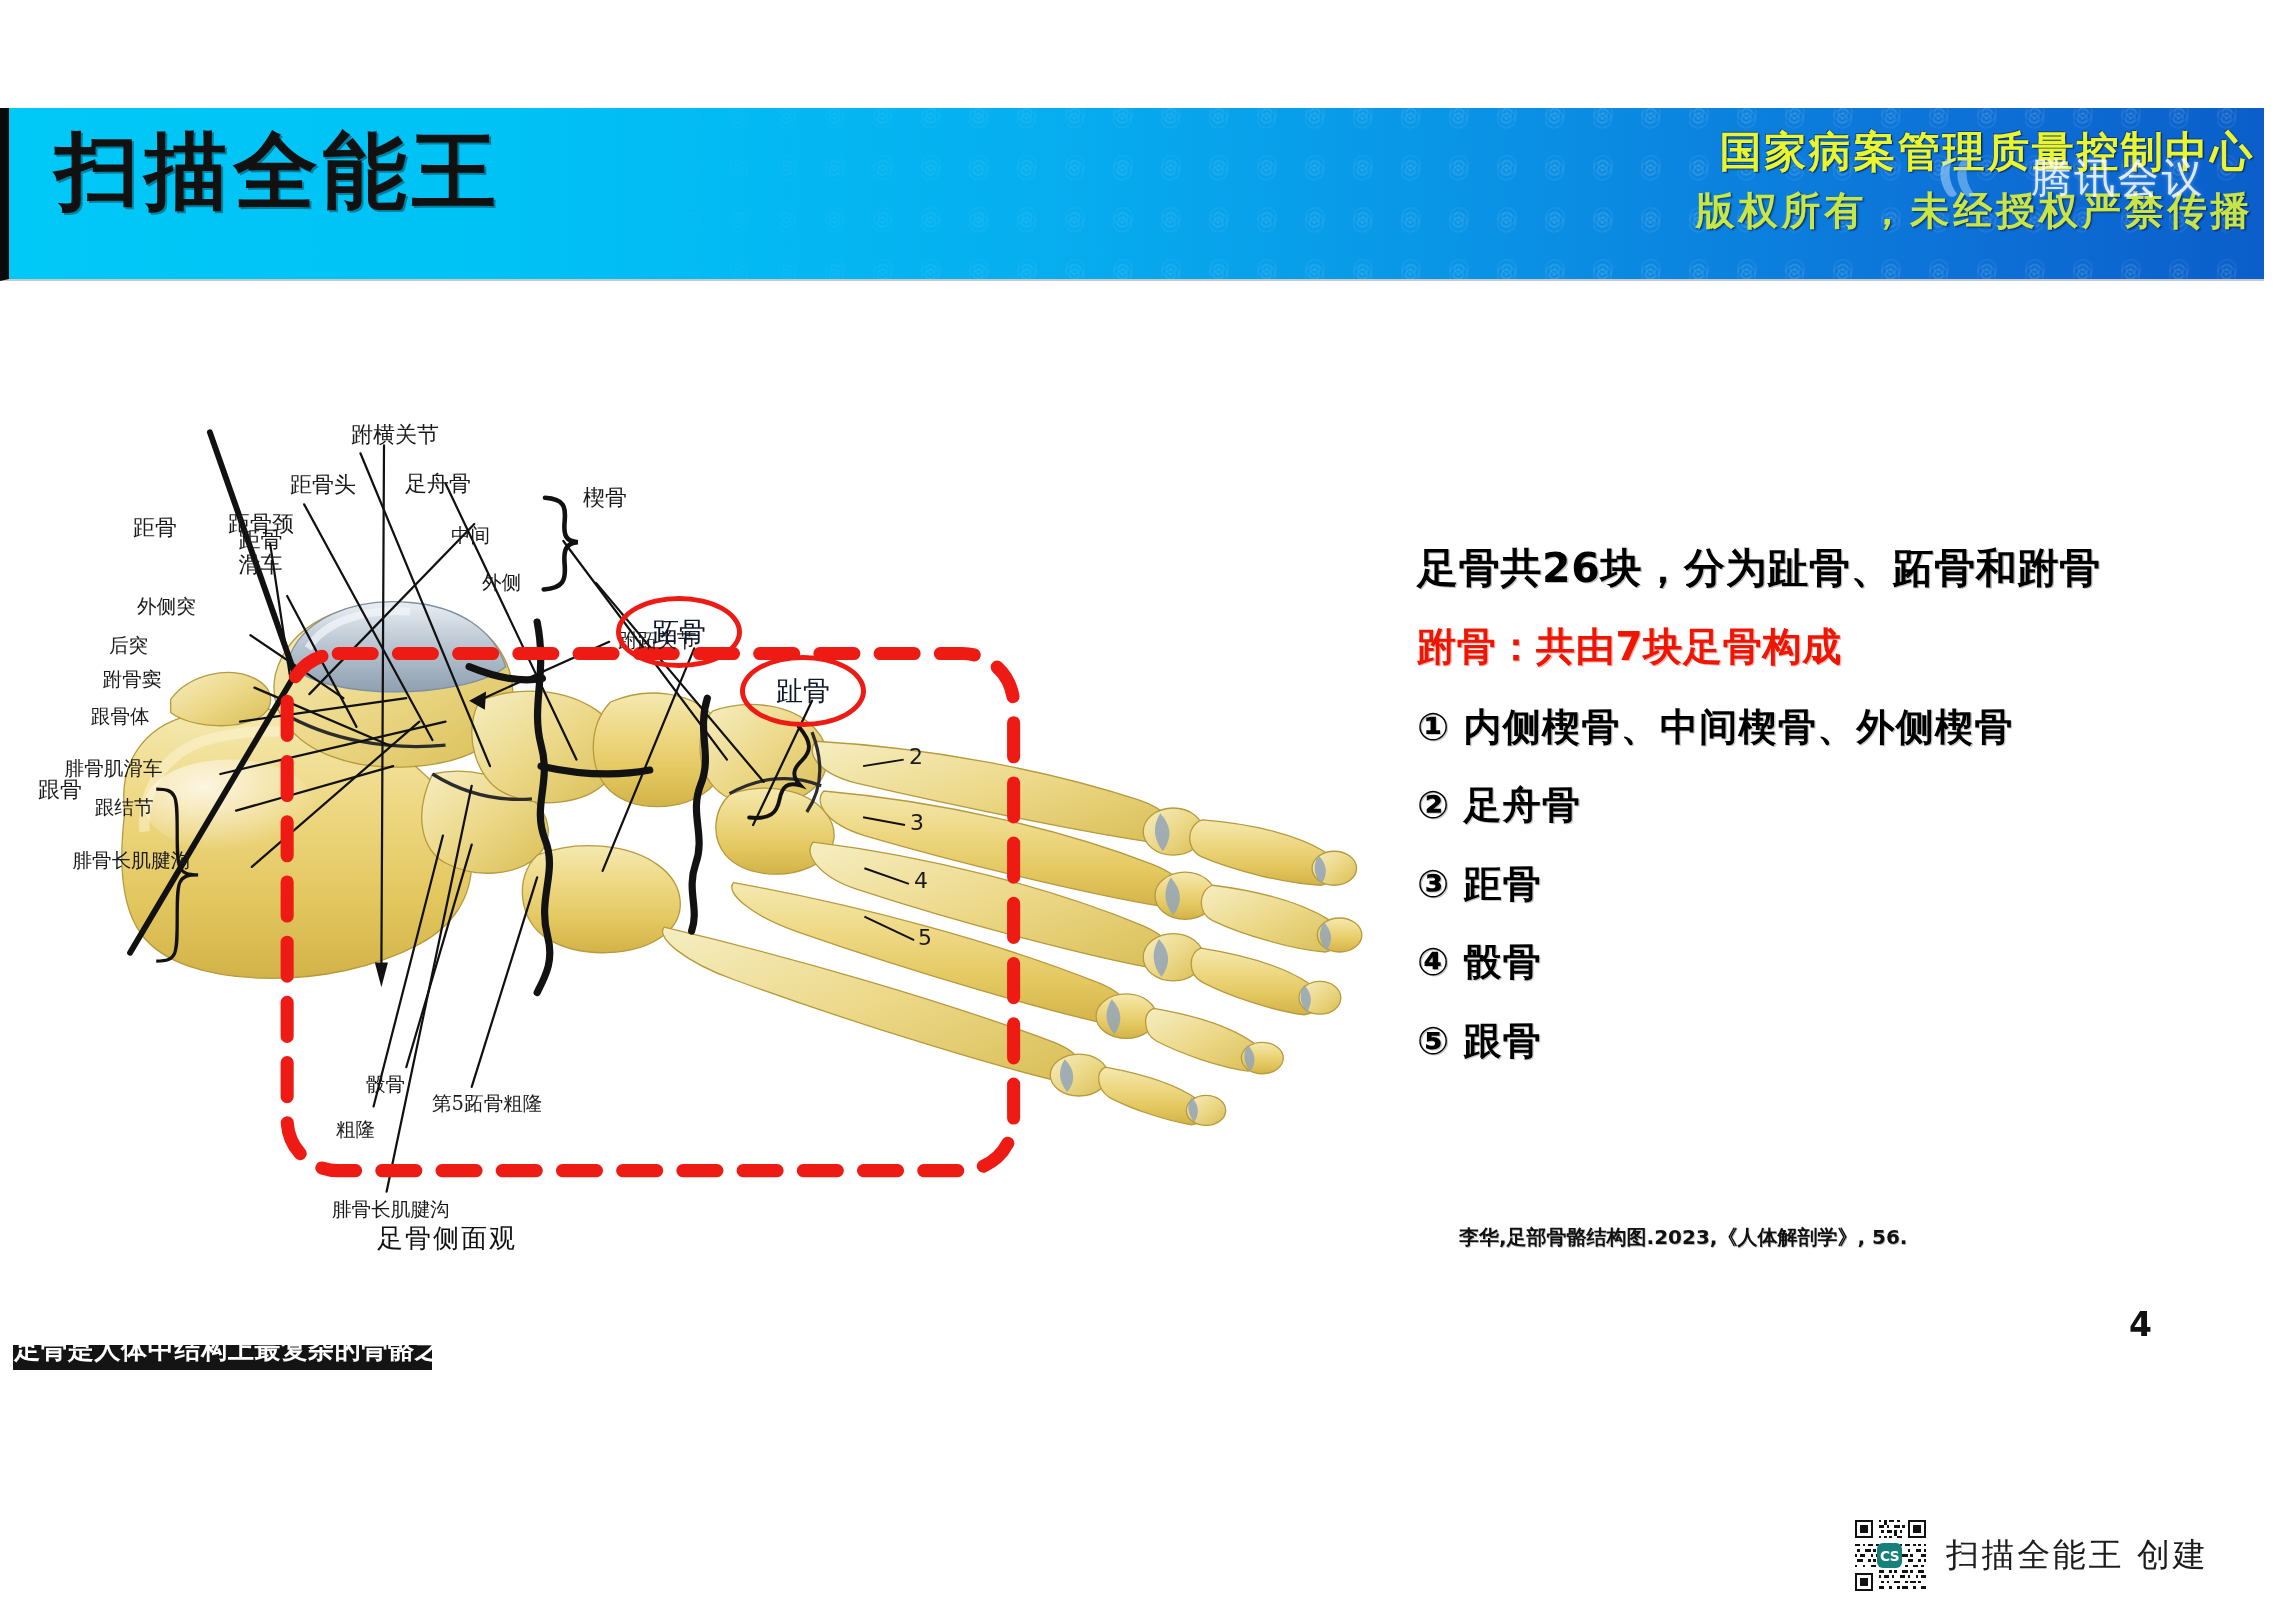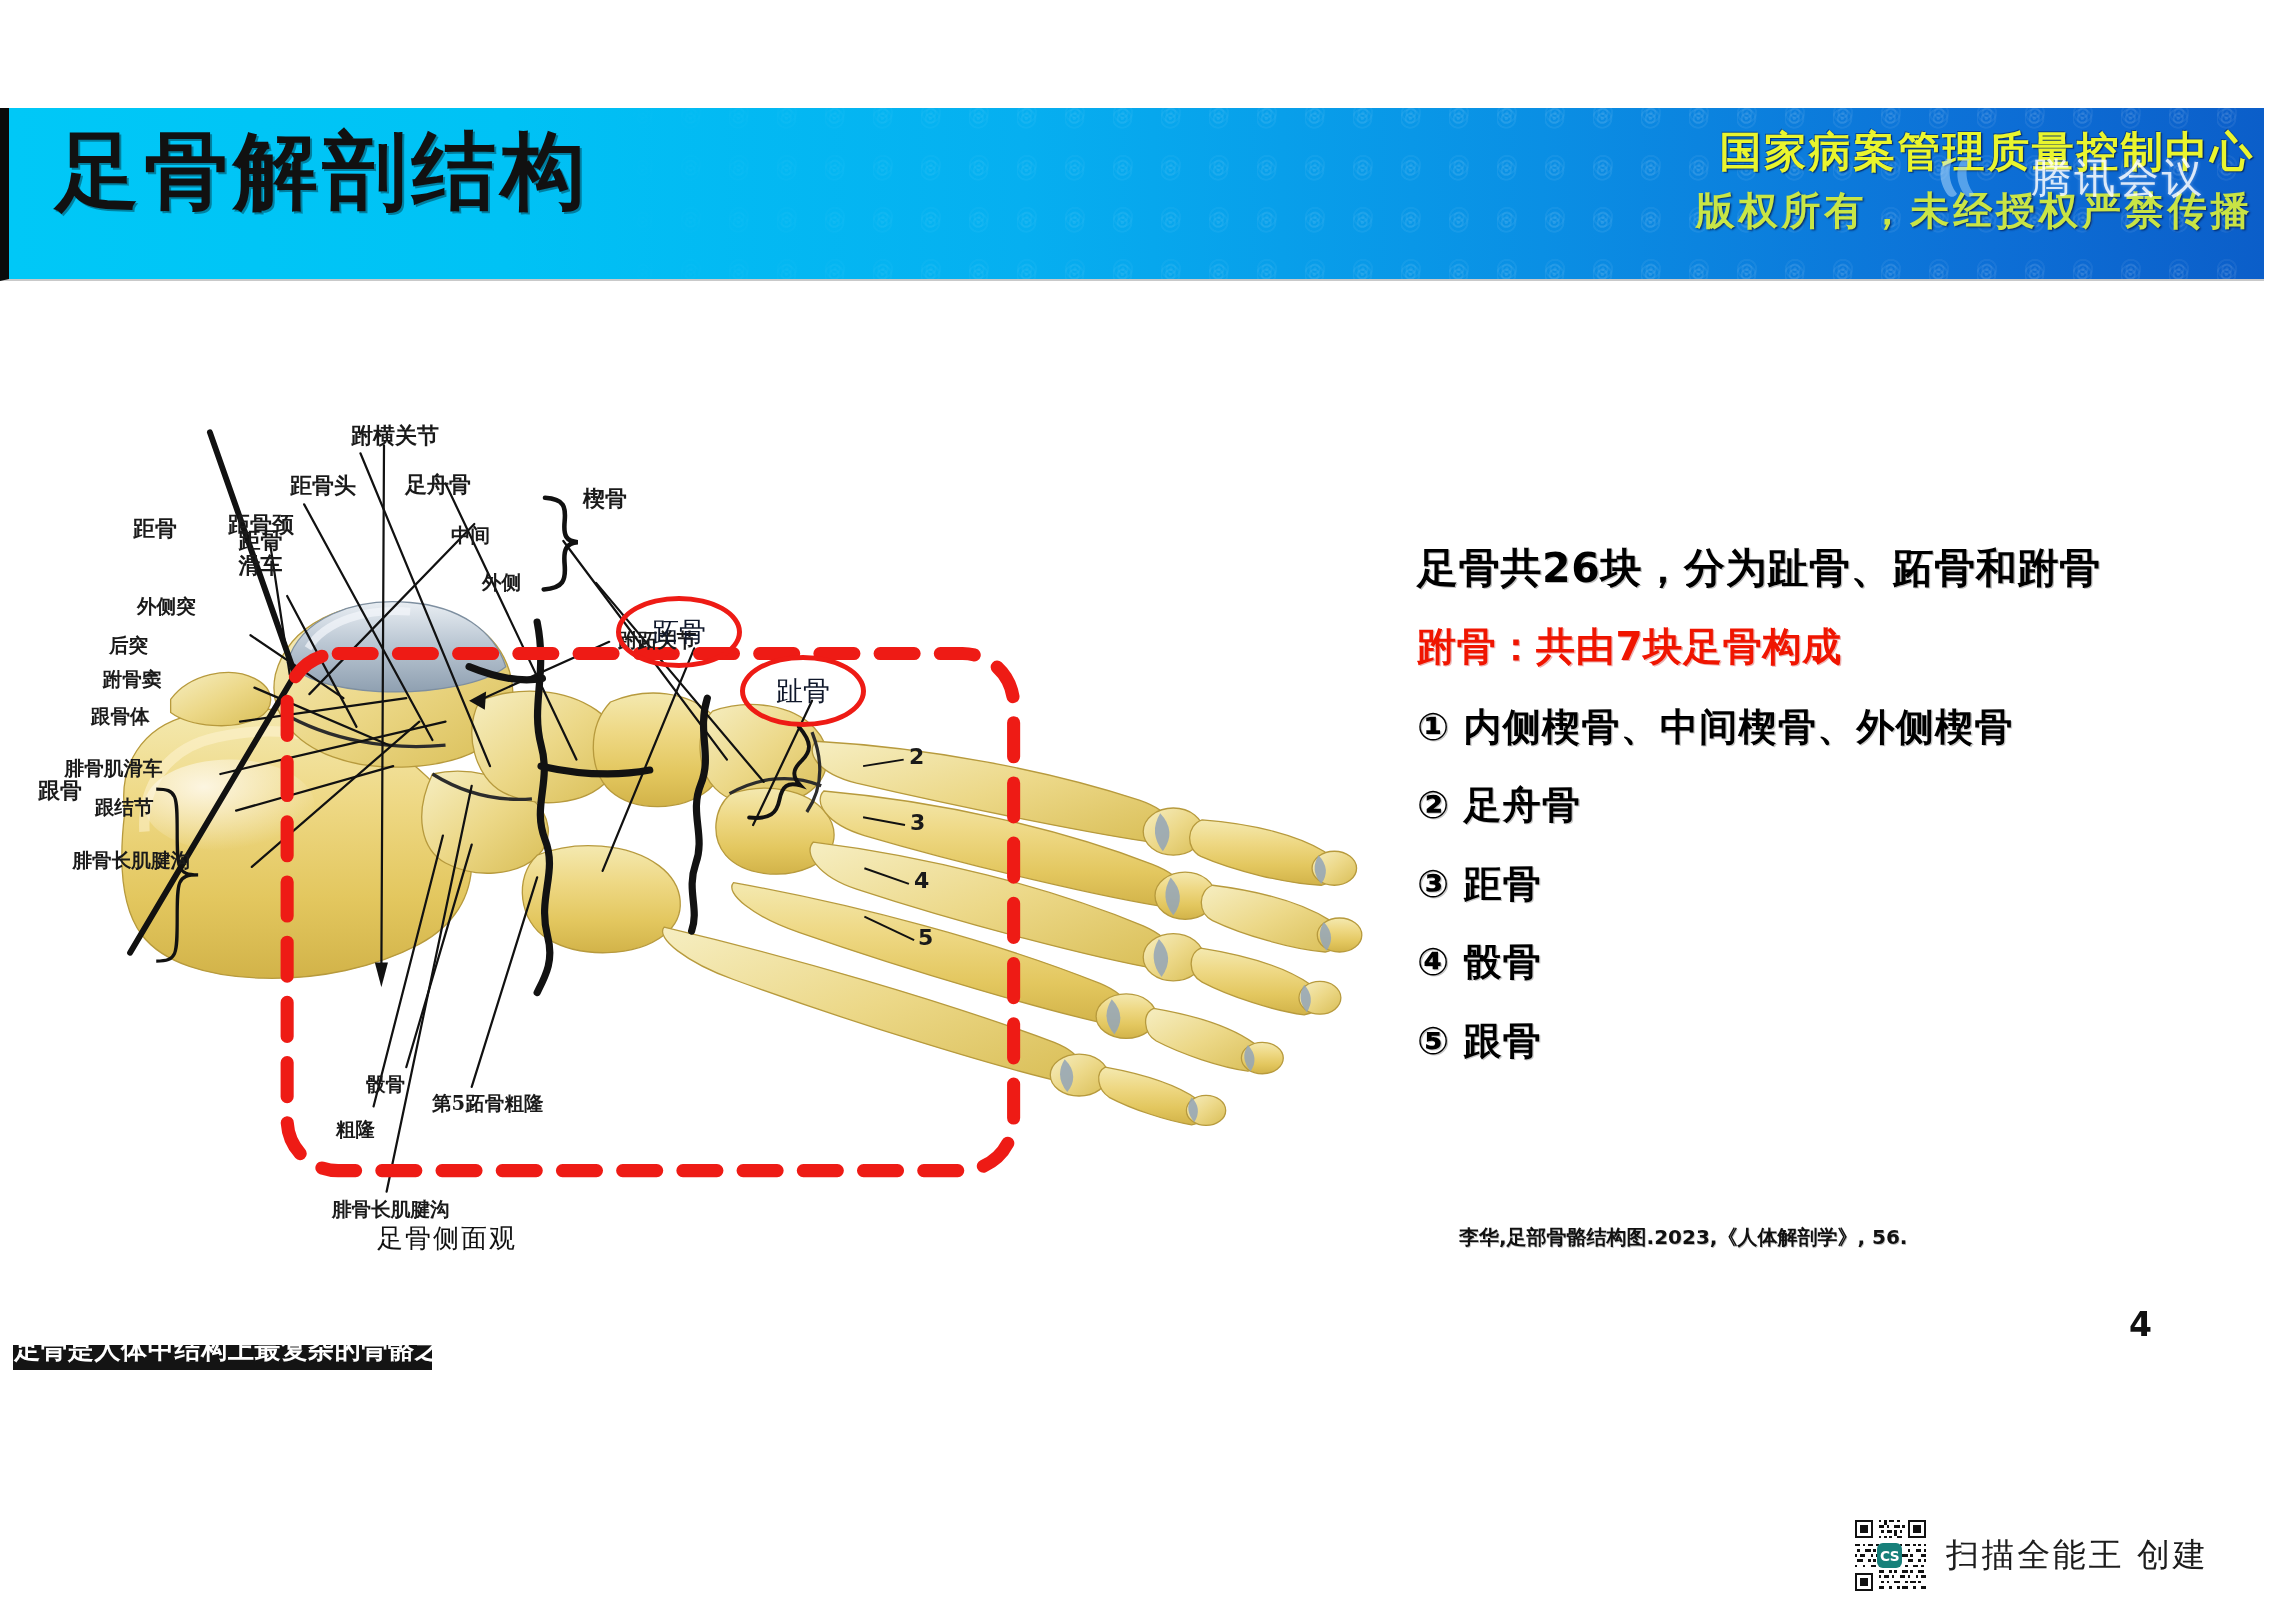--- a/index.html
+++ b/index.html
@@ -29,21 +29,21 @@
            text-shadow:1.3px 1.3px 2px rgba(0,25,80,.9);opacity:.92;}
   #wm-meeting{position:absolute;right:59px;top:43px;font-size:41px;color:rgba(255,255,255,.82);
               letter-spacing:2.6px;white-space:nowrap;font-weight:500;
               text-shadow:0 0 3.9px rgba(255,255,255,.35);}
   #wm-logo{position:absolute;right:281px;top:48px;width:52px;height:43px;opacity:.55;}
 
   
   #figure{position:absolute;left:79px;top:308px;width:1309px;height:1021px;}
   #figure svg{position:absolute;left:0;top:0;}
   .lbl{position:absolute;font-family:"DejaVu Serif","Liberation Serif",serif;
-       color:#1a1a1a;white-space:nowrap;font-size:22px;line-height:1.12;font-weight:bold;}
+       color:#1a1a1a;white-space:nowrap;font-size:22px;line-height:1.12;}
   .lbl.sm{font-size:19.6px;}
   .lbl.num{font-family:"DejaVu Sans","Liberation Sans",sans-serif;font-size:22px;}
   #fig-caption{position:absolute;left:298px;top:913px;font-size:26px;color:#111;
                font-family:"DejaVu Serif","Liberation Serif",serif;letter-spacing:2px;}
 
   .circ-lbl{position:absolute;border:5.9px solid #ee1b15;border-radius:50%;
             display:flex;align-items:center;justify-content:center;
             font-family:"DejaVu Serif","Liberation Serif",serif;font-size:27px;color:#0f172a;
             background:rgba(255,255,255,.0);}
 
@@ -74,21 +74,21 @@
           background:#17807a;color:#fff;font-size:13.7px;font-weight:bold;
           display:flex;align-items:center;justify-content:center;letter-spacing:-0.7px;}
   #footer-text{font-size:33px;color:#1d1d1d;letter-spacing:2.6px;white-space:nowrap;
                font-family:"DejaVu Serif","Liberation Serif",serif;}
 </style>
 </head>
 <body>
 
 <div id="banner">
   <div class="swirl"></div>
-  <div id="banner-title">足骨解剖结构</div>
+  <div id="banner-title">扫描全能王</div>
   <div id="org-title">国家病案管理质量控制中心</div>
   <div id="org-sub">版权所有，未经授权严禁传播</div>
   <svg id="wm-logo" viewBox="0 0 80 66">
     <path d="M24 4 C12 14 10 38 26 60 C30 64 36 64 40 58 C26 40 26 18 34 4 Z" fill="#bfe3ff" opacity=".9"></path>
     <path d="M50 4 C38 14 36 38 52 60 C56 64 62 64 66 58 C52 40 52 18 60 4 Z" fill="#9fd4ff" opacity=".9"></path>
   </svg>
   <div id="wm-meeting">腾讯会议</div>
 </div>
 
 <div id="figure">

